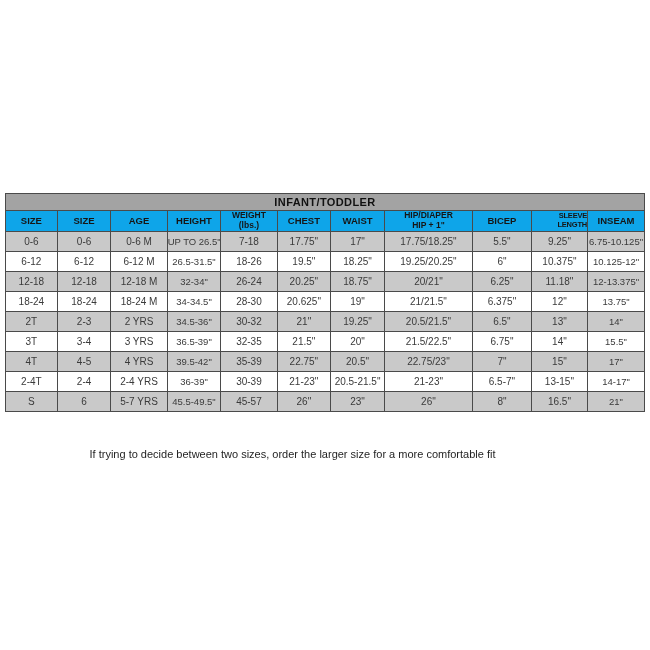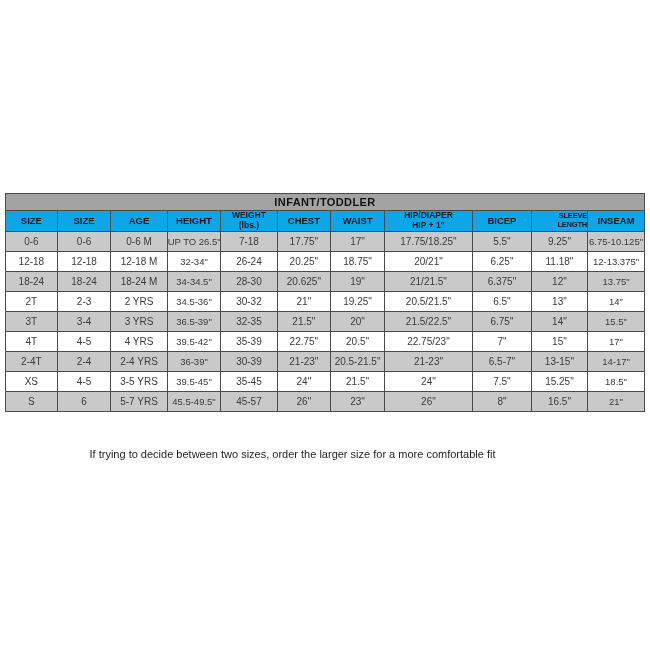--- a/index.html
+++ b/index.html
@@ -112,20 +112,33 @@
           <td>UP TO 26.5"</td>
           <td>7-18</td>
           <td>17.75"</td>
           <td>17"</td>
           <td>17.75/18.25"</td>
           <td>5.5"</td>
           <td>9.25"</td>
           <td>6.75-10.125"</td>
         </tr>
         <tr>
+          <td>6-12</td>
+          <td>6-12</td>
+          <td>6-12 M</td>
+          <td>26.5-31.5"</td>
+          <td>18-26</td>
+          <td>19.5"</td>
+          <td>18.25"</td>
+          <td>19.25/20.25"</td>
+          <td>6"</td>
+          <td>10.375"</td>
+          <td>10.125-12"</td>
+        </tr>
+        <tr>
           <td>12-18</td>
           <td>12-18</td>
           <td>12-18 M</td>
           <td>32-34"</td>
           <td>26-24</td>
           <td>20.25"</td>
           <td>18.75"</td>
           <td>20/21"</td>
           <td>6.25"</td>
           <td>11.18"</td>
@@ -190,33 +203,20 @@
           <td>36-39"</td>
           <td>30-39</td>
           <td>21-23"</td>
           <td>20.5-21.5"</td>
           <td>21-23"</td>
           <td>6.5-7"</td>
           <td>13-15"</td>
           <td>14-17"</td>
         </tr>
         <tr>
-          <td>XS</td>
-          <td>4-5</td>
-          <td>3-5 YRS</td>
-          <td>39.5-45"</td>
-          <td>35-45</td>
-          <td>24"</td>
-          <td>21.5"</td>
-          <td>24"</td>
-          <td>7.5"</td>
-          <td>15.25"</td>
-          <td>18.5"</td>
-        </tr>
-        <tr>
           <td>S</td>
           <td>6</td>
           <td>5-7 YRS</td>
           <td>45.5-49.5"</td>
           <td>45-57</td>
           <td>26"</td>
           <td>23"</td>
           <td>26"</td>
           <td>8"</td>
           <td>16.5"</td>

